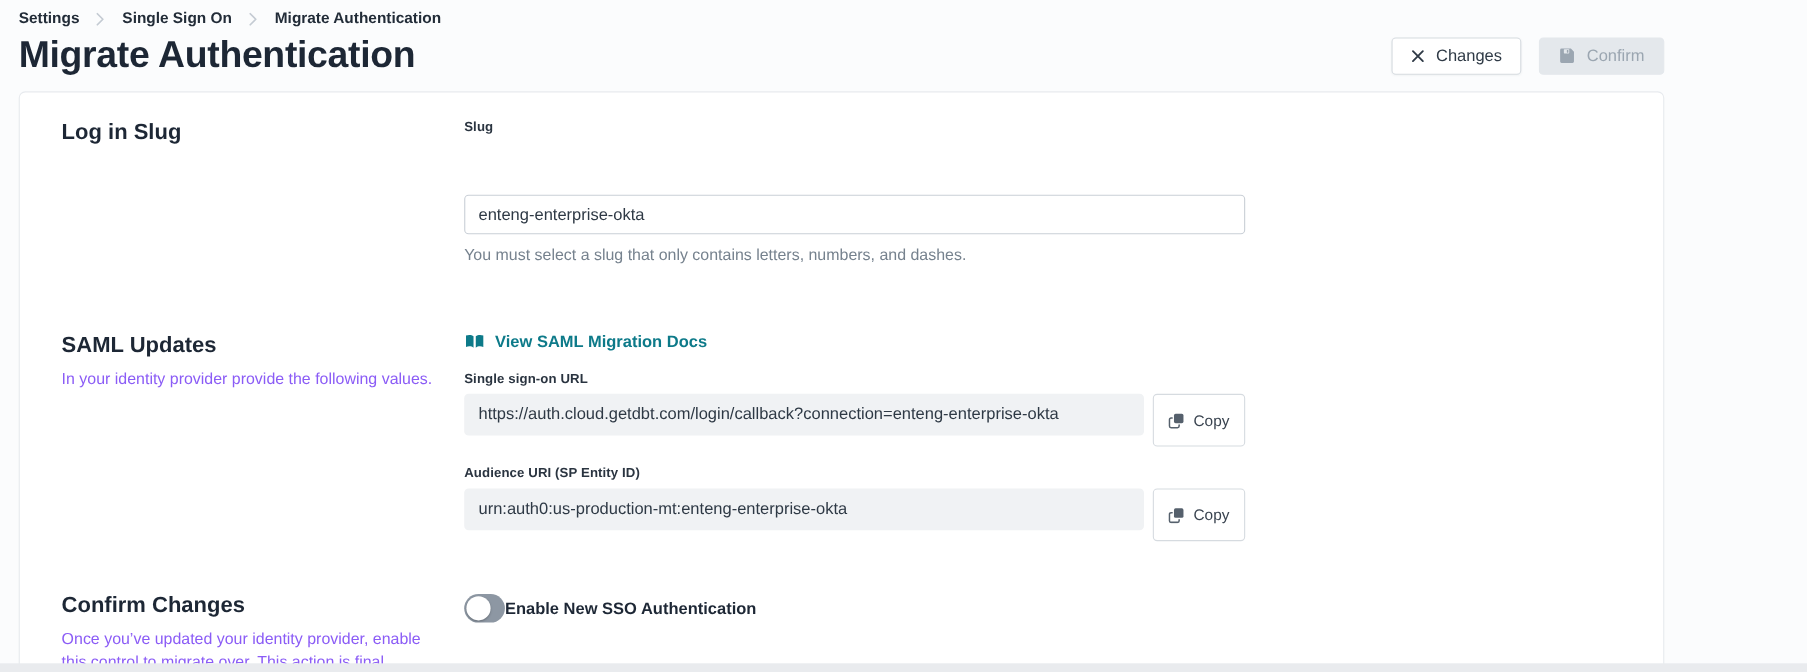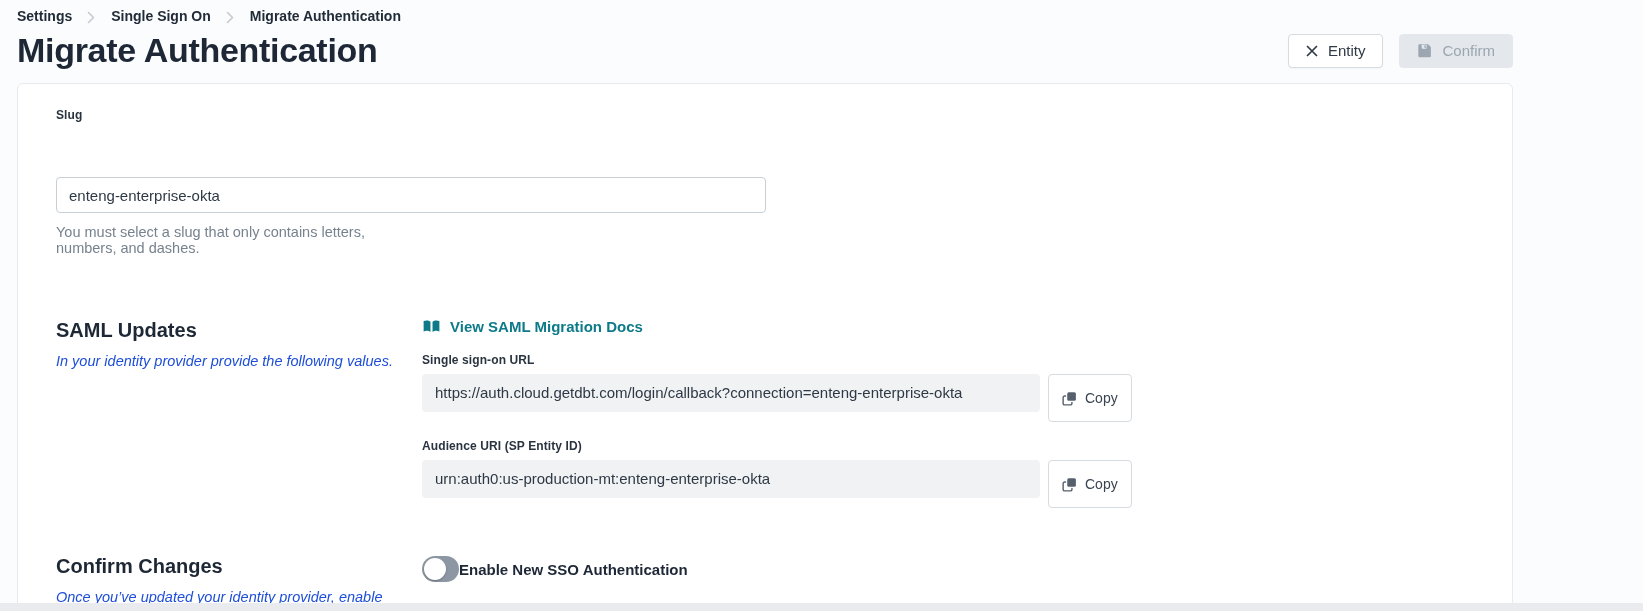--- a/index.html
+++ b/index.html
@@ -29,21 +29,21 @@
   .btn-cancel { background:#fff; border:1px solid #d6dbe0; color:#2f3a46; box-shadow:0 1px 2px rgba(27,39,51,0.04); }
   .btn-confirm { background:#e4e8ec; border:1px solid #e4e8ec; color:#9ba6b1; cursor:default; }
   .btn .ico { display:flex; align-items:center; }
 
   
   .card { margin-top:14px; background:#fff; border:1px solid #e7eaee; border-radius:6px; padding:24px 38px 30px 38px; min-height:447px; }
   .section { display:grid; grid-template-columns:366px 1fr; align-items:start; }
   .section-gap-1 { margin-top:62px; }
   .section-gap-2 { margin-top:46px; }
   .section-heading { font-size:20px; font-weight:700; color:#1d2735; margin:0; line-height:1.25; }
-  .section-desc { font-size:14.5px; color:#1d4ed8; margin:8px 0 0 0; max-width:340px; line-height:1.4;font-style:italic; }
+  .section-desc { font-size:14.5px; color:#8b5cf6; margin:8px 0 0 0; max-width:340px; line-height:1.4; }
 
   .field-label { font-size:12px; font-weight:700; color:#2a3440; margin-bottom:7px; letter-spacing:0.1px; }
   .text-input { width:710px; height:36px; border:1px solid #c9cfd6; border-radius:4px; padding:0 12px; font-size:15px; color:#2e3945; background:#fff; font-family:inherit;margin-top:48px; }
   .helper { font-size:14.5px; color:#76828e; margin-top:11px; }
 
   .docs-link { display:inline-flex; align-items:center; gap:9px; color:#0d7a89; font-weight:700; font-size:15px; text-decoration:none; cursor:pointer; margin-bottom:18px; }
   .docs-link .ico { display:flex; align-items:center; }
 
   .readonly-row { display:flex; gap:8px; align-items:stretch; }
   .readonly-field { width:618px; height:38px; background:#f0f2f4; border-radius:4px; padding:0 13px; font-size:15px; color:#2e3945; line-height:38px; white-space:nowrap; overflow:hidden; }
@@ -82,38 +82,41 @@
 
     <div class="header-row">
       <h1 class="page-title">Migrate Authentication</h1>
       <div class="actions">
         <button class="btn btn-cancel">
           <span class="ico">
             <svg width="12" height="12" viewBox="0 0 12 12">
                 <path d="M1.5 1.5l9 9M10.5 1.5l-9 9" stroke="#2f3a46" stroke-width="1.7" stroke-linecap="round"></path>
               </svg>
           </span>
-          <span>Entity</span>
+          <span>Changes</span>
         </button>
         <button class="btn btn-confirm" disabled="">
           <span class="ico">
             <svg width="15" height="15" viewBox="0 0 16 16">
                 <path d="M2.8 1.2h9l3 3v9.6a1.4 1.4 0 0 1-1.4 1.4H2.8a1.4 1.4 0 0 1-1.4-1.4V2.6a1.4 1.4 0 0 1 1.4-1.4z" fill="#9ba6b1"></path>
                 <rect x="5" y="1.8" width="5.2" height="4.2" rx="0.6" fill="#e4e8ec"></rect>
                 <rect x="7.9" y="2.5" width="1.5" height="2.8" rx="0.4" fill="#9ba6b1"></rect>
               </svg>
           </span>
           <span>Confirm</span>
         </button>
       </div>
     </div>
 
     <div class="card">
 
       <section class="section">
+        <div>
+          <h2 class="section-heading">Log in Slug</h2>
+        </div>
         <div>
           <div class="field-label">Slug</div>
           <input class="text-input" type="text" value="enteng-enterprise-okta" style="">
           <div class="helper">You must select a slug that only contains letters, numbers, and dashes.</div>
         </div>
       </section>
 
       <section class="section section-gap-1">
         <div>
           <h2 class="section-heading">SAML Updates</h2>

